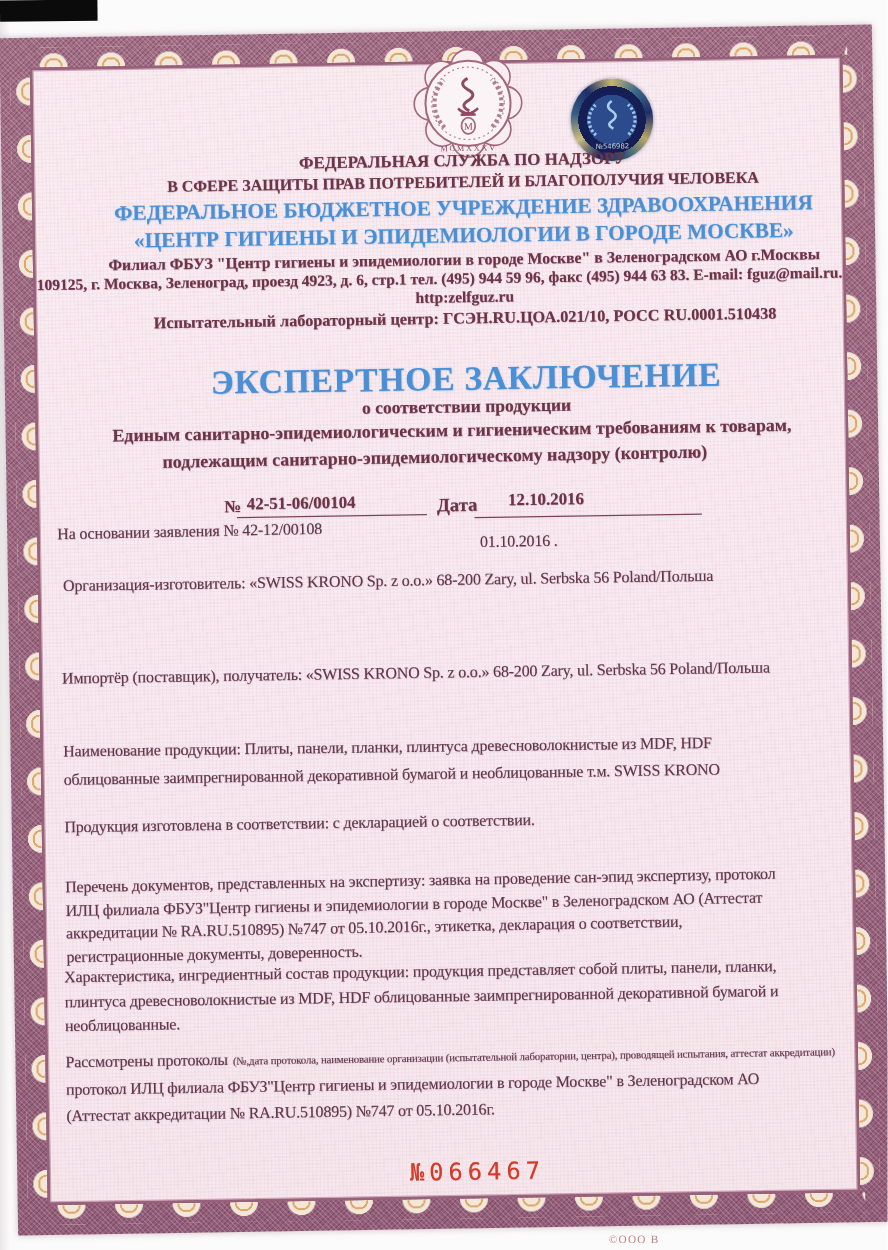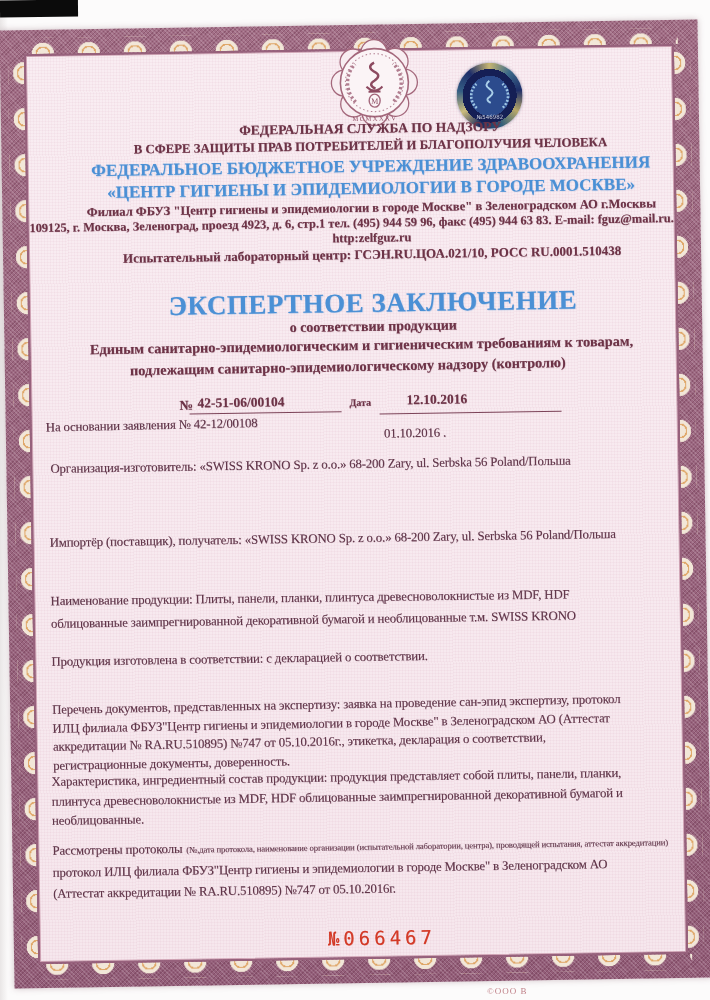--- a/index.html
+++ b/index.html
@@ -113,21 +113,21 @@
     <div class="abs ctr ink-b" style="top:196px;font-size:13px;">Испытательный лабораторный центр: ГСЭН.RU.ЦОА.021/10, РОСС RU.0001.510438</div>
 
     <div class="abs ctr blue" style="top:237px;font-size:27px;letter-spacing:.5px;">ЭКСПЕРТНОЕ ЗАКЛЮЧЕНИЕ</div>
     <div class="abs ctr ink-b" style="top:268px;font-size:14px;">о  соответствии продукции</div>
     <div class="abs ctr ink-b" style="top:286px;font-size:14.3px;transform:translateX(8px);">Единым санитарно-эпидемиологическим и гигиеническим требованиям к товарам,</div>
     <div class="abs ctr ink-b" style="top:307px;font-size:14.3px;transform:translateX(-6px) rotate(-0.2deg);">подлежащим санитарно-эпидемиологическому надзору (контролю)</div>
 
     <div class="abs ink-b" style="left:148px;top:344px;font-size:13.5px;">№</div>
     <div class="abs ink-b" style="left:166px;top:342px;font-size:13.5px;">42-51-06/00104</div>
     <div class="uline" style="left:158px;top:360px;width:152px;"></div>
-    <div class="abs ink-b" style="left:318px;top:346px;font-size:10px;">Дата</div>
+    <div class="abs ink-b" style="left:318px;top:346px;font-size:15px;">Дата</div>
     <div class="abs ink-b" style="left:375px;top:342px;font-size:13.5px;">12.10.2016</div>
     <div class="uline" style="left:348px;top:363px;width:182px;"></div>
     <div class="abs ink body-txt" style="left:14px;top:362px;transform:rotate(-0.3deg);">На основании заявления № 42-12/00108</div>
     <div class="abs ink body-txt" style="left:352px;top:374px;">01.10.2016 .</div>
 
     <div class="abs ink body-txt" style="left:18px;top:404px;">Организация-изготовитель:   «SWISS KRONO Sp. z o.o.»  68-200 Zary, ul. Serbska 56 Poland/Польша</div>
     <div class="abs ink body-txt" style="left:16px;top:478px;">Импортёр (поставщик), получатель: «SWISS KRONO Sp. z o.o.»  68-200 Zary, ul. Serbska 56 Poland/Польша</div>
     <div class="abs ink body-txt" style="left:16px;top:537px;transform:rotate(0.15deg);">Наименование продукции:  Плиты, панели, планки, плинтуса древесноволокнистые из MDF, HDF</div>
     <div class="abs ink body-txt" style="left:16px;top:559px;">облицованные заимпрегнированной декоративной бумагой и необлицованные  т.м. SWISS KRONO</div>
     <div class="abs ink body-txt" style="left:16px;top:597px;">Продукция изготовлена в соответствии:  с декларацией о соответствии.</div>

